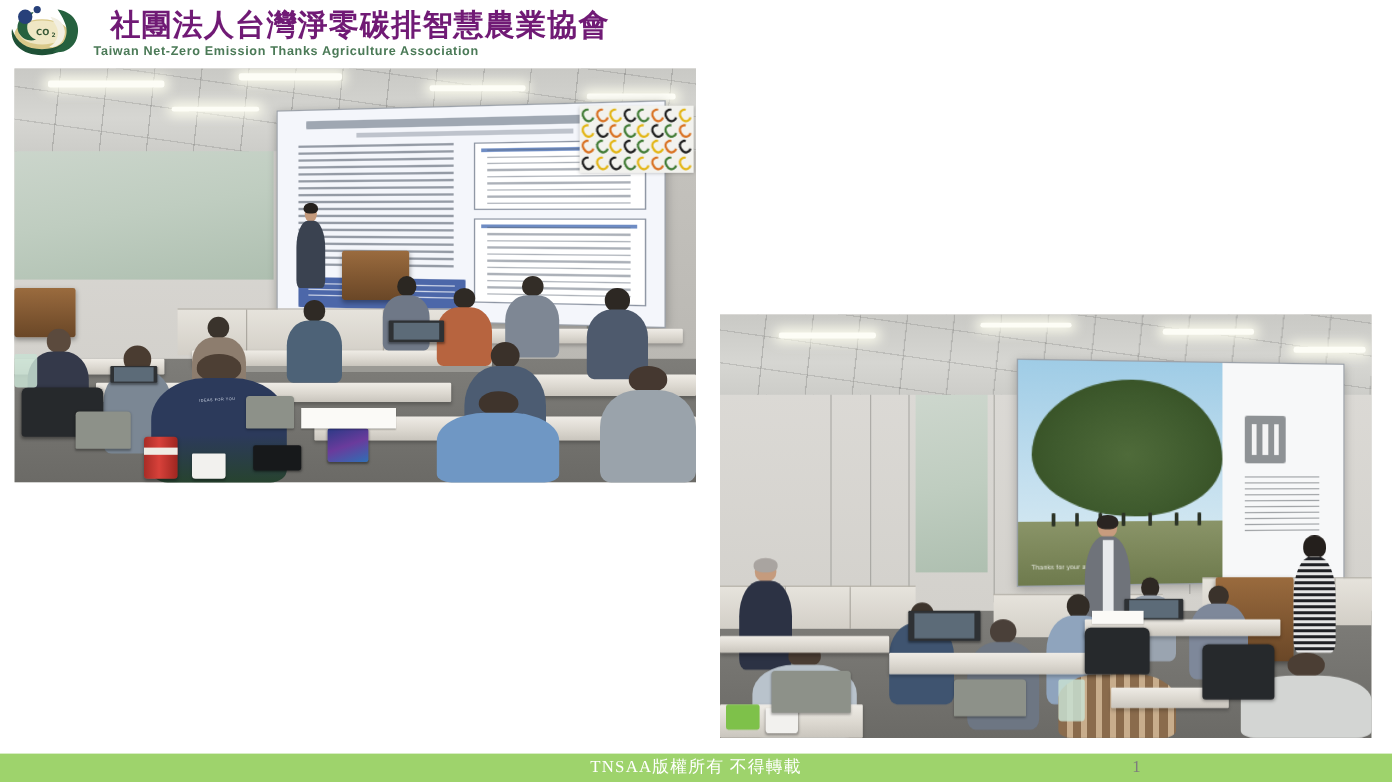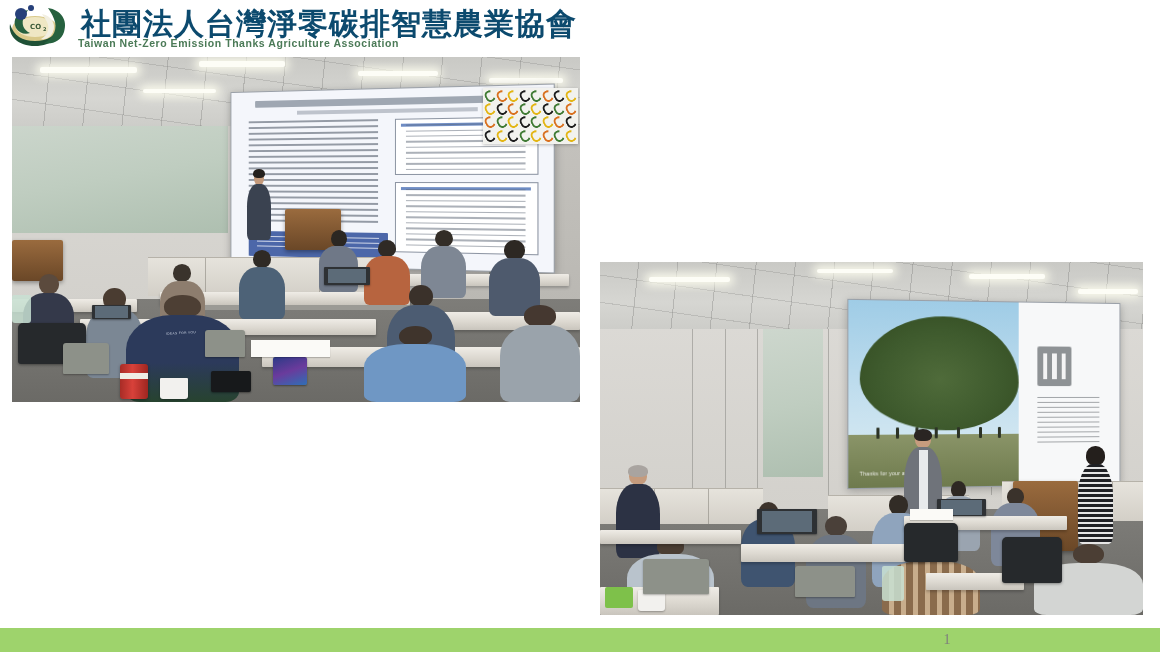--- a/index.html
+++ b/index.html
@@ -8,22 +8,22 @@
     background:#ffffff;
     font-family:"Liberation Sans",sans-serif;
     overflow:hidden;position:relative;
   }
   .slide{position:absolute;inset:0;background:#fff;}
 
   
   .header{position:absolute;left:0;top:0;width:1052px;height:52px;}
   .logo-mark{position:absolute;left:4px;top:2px;width:68px;height:48px;}
   .org-title{
-    position:absolute;left:81px;top:9px;
-    font-size:30px;font-weight:bold;color:#0c4a6e;
+    position:absolute;left:92px;top:9px;
+    font-size:25px;font-weight:bold;color:#701a75;
     letter-spacing:1px;line-height:1;white-space:nowrap;
   }
   .org-sub{
     position:absolute;left:78px;top:38px;
     font-size:10.5px;font-weight:bold;color:#4b7a57;
     letter-spacing:.55px;line-height:1;white-space:nowrap;
   }
 
   
   .photo{position:absolute;overflow:hidden;background:#cfcfcb;}
@@ -450,15 +450,16 @@
     <div class="bag" style="left:74%;top:78%;width:11%;height:13%;"></div>
     <div class="mug" style="left:7%;top:93%;width:5%;height:6%;"></div>
     <div class="greenbag" style="left:1%;top:92%;width:5%;height:6%;"></div>
     <div class="paper" style="left:57%;top:70%;width:8%;height:3%;"></div>
     <div class="bottle" style="left:52%;top:86%;width:4%;height:10%;"></div>
     <div class="chair" style="left:8%;top:84%;width:12%;height:10%;"></div>
     <div class="chair" style="left:36%;top:86%;width:11%;height:9%;"></div>
   </div>
 
   <div class="footer"></div>
+  <div class="footer-text">TNSAA版權所有 不得轉載</div>
   <div class="footer-page">1</div>
 
 </div>
 
 </body></html>

